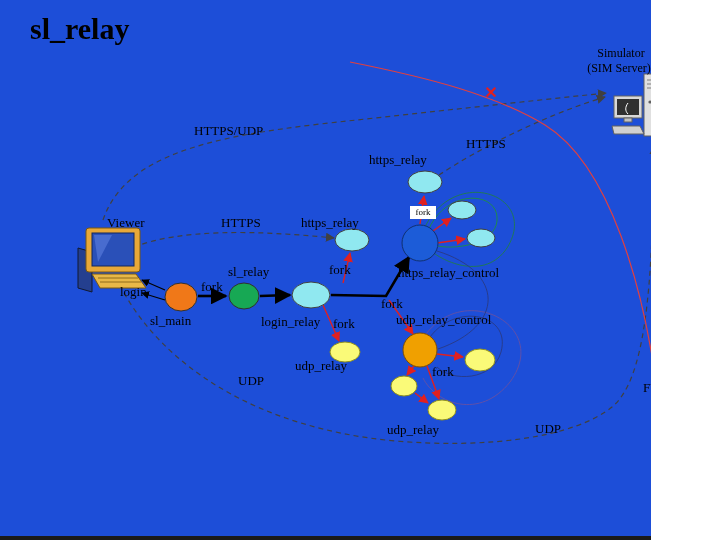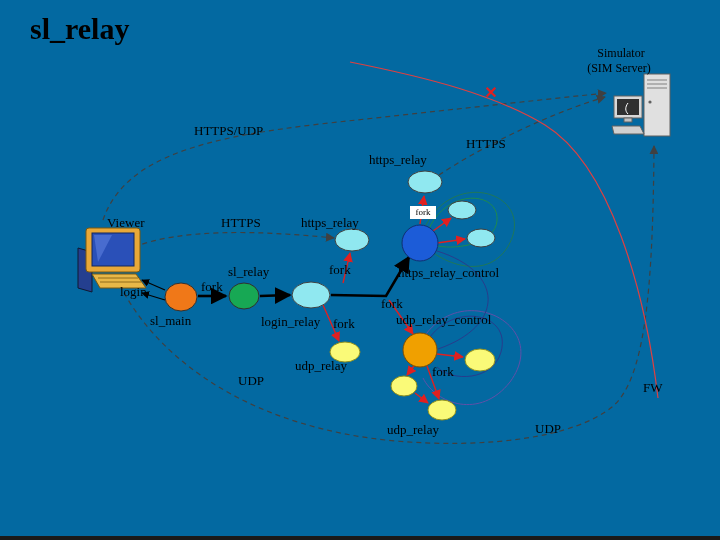--- a/index.html
+++ b/index.html
@@ -1,16 +1,16 @@
 <!DOCTYPE html>
 <html><head>
 <meta charset="utf-8">
 <style>
   html,body{margin:0;padding:0;background:#fff;}
-  .stage{position:relative;width:720px;height:540px;background:#0369a1;overflow:hidden;}
+  .stage{position:relative;width:651px;height:540px;background:#1d4ed8;overflow:hidden;}
   svg{position:absolute;left:0;top:0;}
   text{font-family:"Liberation Serif",serif;fill:#000;}
   .title{font-size:30px;font-weight:bold;}
   .lbl{font-size:13px;}
   .simlbl{font-size:12px;text-anchor:middle;}
   .small{font-size:9px;}
   .xmark{font-size:16px;font-weight:bold;fill:#e02020;text-anchor:middle;}
   .thick{stroke:#000;stroke-width:2.6;fill:none;}
   .thin-black{stroke:#000;stroke-width:1.2;fill:none;}
   .red{stroke:#e02020;stroke-width:1.4;fill:none;}

